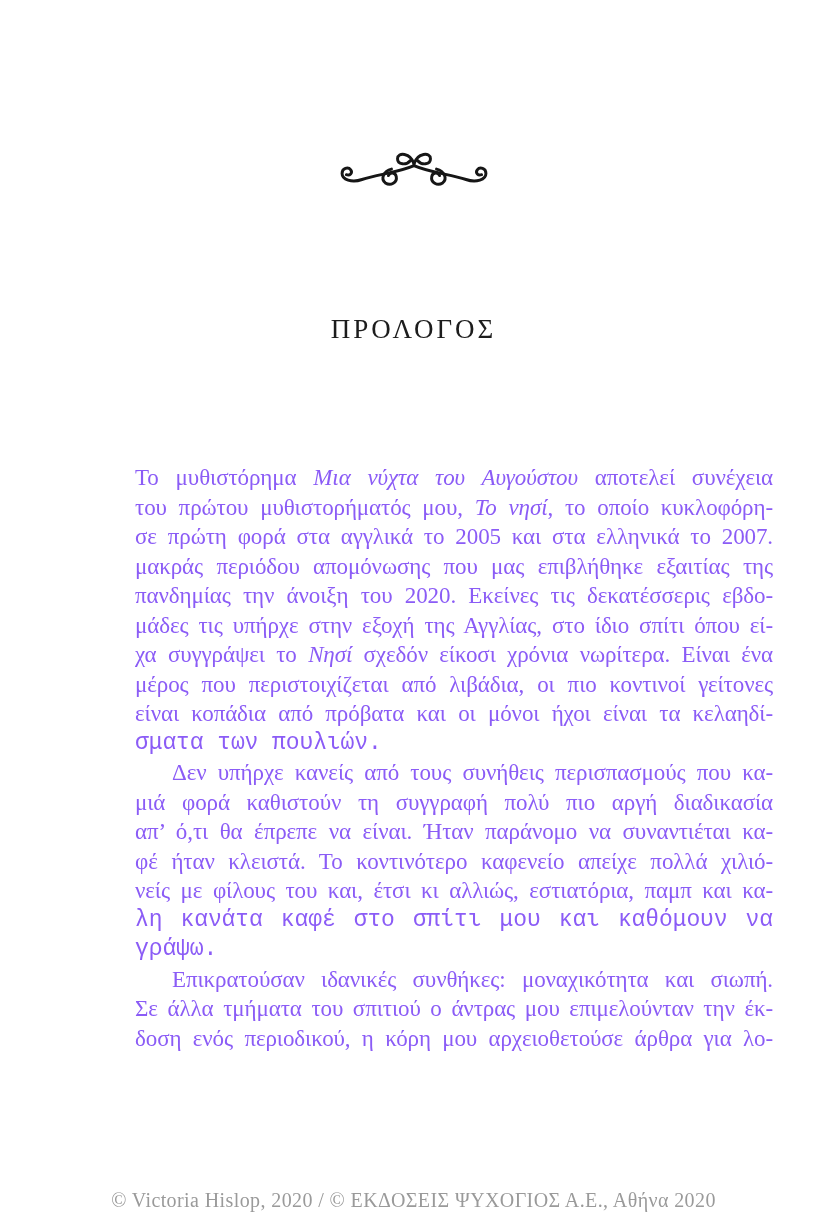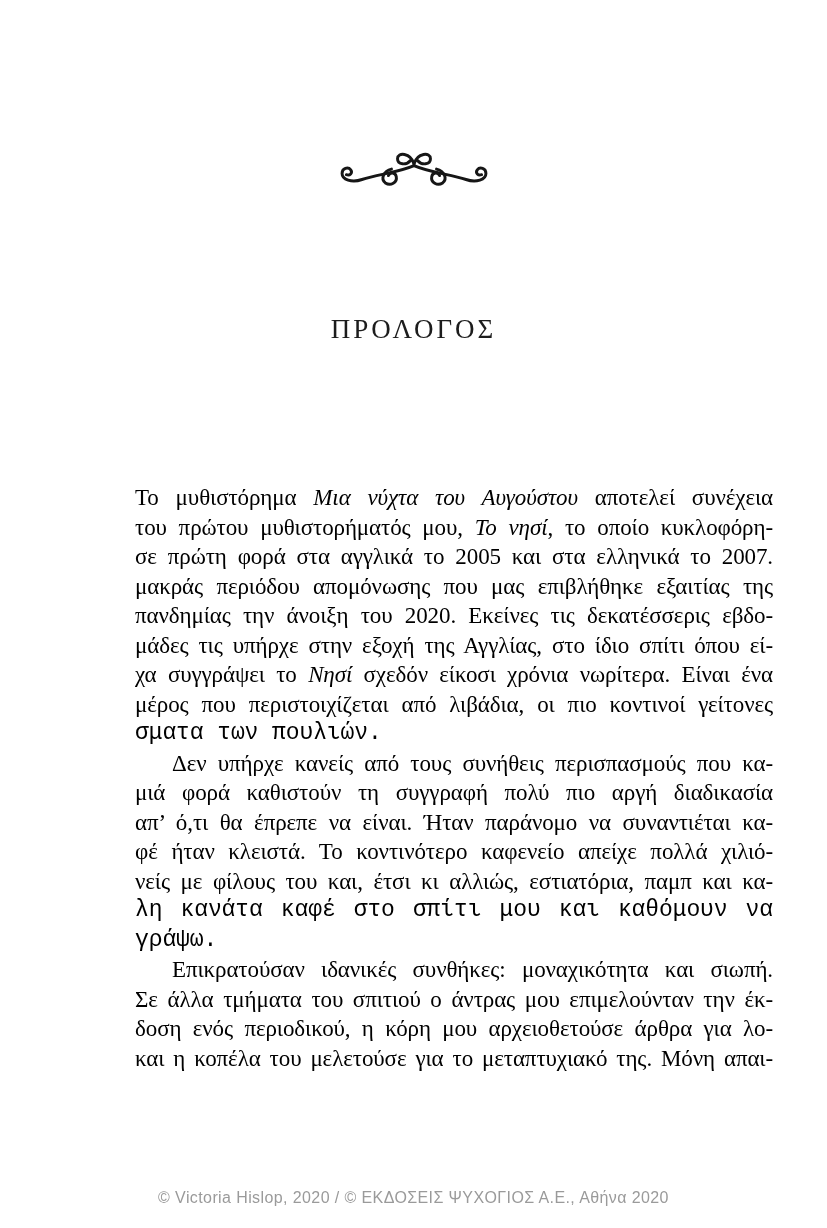--- a/index.html
+++ b/index.html
@@ -28,45 +28,45 @@
     left: 0;
     width: 100%;
     text-align: center;
     font-size: 27px;
     font-weight: 400;
     letter-spacing: 3px;
     color: #1c1c1c;
   }
   .body-text {
     position: absolute;
-    top: 478px;
+    top: 458px;
     left: 100px;
     width: 638px;
     font-size: 23px;
     line-height: 29.5px;
     letter-spacing: -0.1px;
-    color: #000000;
+    color: #8b5cf6;
   }
   .line {
     text-align: justify;
     text-align-last: justify;
     text-justify: inter-word;
     white-space: normal;
   }
   .line.last { text-align-last: left; font-family: Liberation Mono, monospace; }
   .line.indent { text-indent: 37px; }
   .line em { font-style: italic; }
   .footer {
     position: absolute;
     top: 1184px;
     left: 0;
     width: 100%;
     text-align: center;
-    font-family: Liberation Sans, sans-serif;
-    font-size: 16px;
+    font-family: Liberation Serif, serif;
+    font-size: 20px;
     letter-spacing: 0.4px;
     color: #9a9a9a;
   }
 </style>
 </head>
 <body>
 
 <div class="page">
 
   <div class="ornament">
@@ -86,28 +86,28 @@
 
   <div class="body-text">
       <div class="line"><span>Το μυθιστόρημα </span><em>Μια νύχτα του Αυγούστου</em><span> αποτελεί συνέχεια</span></div>
       <div class="line"><span>του πρώτου μυθιστορήματός μου, </span><em>Το νησί</em><span>, το οποίο κυκλοφόρη-</span></div>
       <div class="line"><span>σε πρώτη φορά στα αγγλικά το 2005 και στα ελληνικά το 2007.</span></div>
       <div class="line"><span>μακράς περιόδου απομόνωσης που μας επιβλήθηκε εξαιτίας της</span></div>
       <div class="line"><span>πανδημίας την άνοιξη του 2020. Εκείνες τις δεκατέσσερις εβδο-</span></div>
       <div class="line"><span>μάδες τις υπήρχε στην εξοχή της Αγγλίας, στο ίδιο σπίτι όπου εί-</span></div>
       <div class="line"><span>χα συγγράψει το </span><em>Νησί</em><span> σχεδόν είκοσι χρόνια νωρίτερα. Είναι ένα</span></div>
       <div class="line"><span>μέρος που περιστοιχίζεται από λιβάδια, οι πιο κοντινοί γείτονες</span></div>
+      <div class="line"><span>είναι κοπάδια από πρόβατα και οι μόνοι ήχοι είναι τα κελαηδί-</span></div>
       <div class="line last"><span>σματα των πουλιών.</span></div>
       <div class="line indent"><span>Δεν υπήρχε κανείς από τους συνήθεις περισπασμούς που κα-</span></div>
       <div class="line"><span>μιά φορά καθιστούν τη συγγραφή πολύ πιο αργή διαδικασία</span></div>
       <div class="line"><span>απ’ ό,τι θα έπρεπε να είναι. Ήταν παράνομο να συναντιέται κα-</span></div>
       <div class="line"><span>φέ ήταν κλειστά. Το κοντινότερο καφενείο απείχε πολλά χιλιό-</span></div>
       <div class="line"><span>νείς με φίλους του και, έτσι κι αλλιώς, εστιατόρια, παμπ και κα-</span></div>
       <div class="line last"><span>λη κανάτα καφέ στο σπίτι μου και καθόμουν να γράψω.</span></div>
       <div class="line indent"><span>Επικρατούσαν ιδανικές συνθήκες: μοναχικότητα και σιωπή.</span></div>
       <div class="line"><span>Σε άλλα τμήματα του σπιτιού ο άντρας μου επιμελούνταν την έκ-</span></div>
       <div class="line"><span>δοση ενός περιοδικού, η κόρη μου αρχειοθετούσε άρθρα για λο-</span></div>
-      <div class="line"><span>και η κοπέλα του μελετούσε για το μεταπτυχιακό της. Μόνη απαι-</span></div>
     </div>
 
   <div class="footer">© Victoria Hislop, 2020 / © ΕΚΔΟΣΕΙΣ ΨΥΧΟΓΙΟΣ Α.Ε., Αθήνα 2020</div>
 
 </div>
 
 </body></html>

